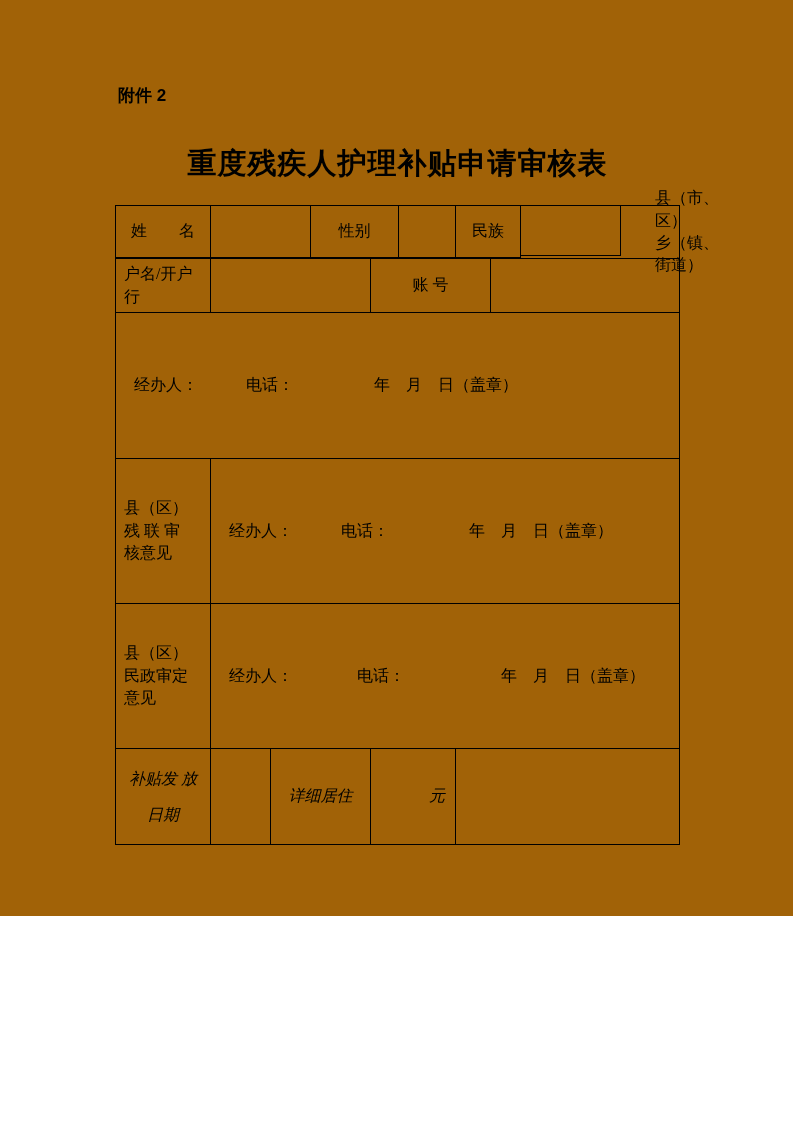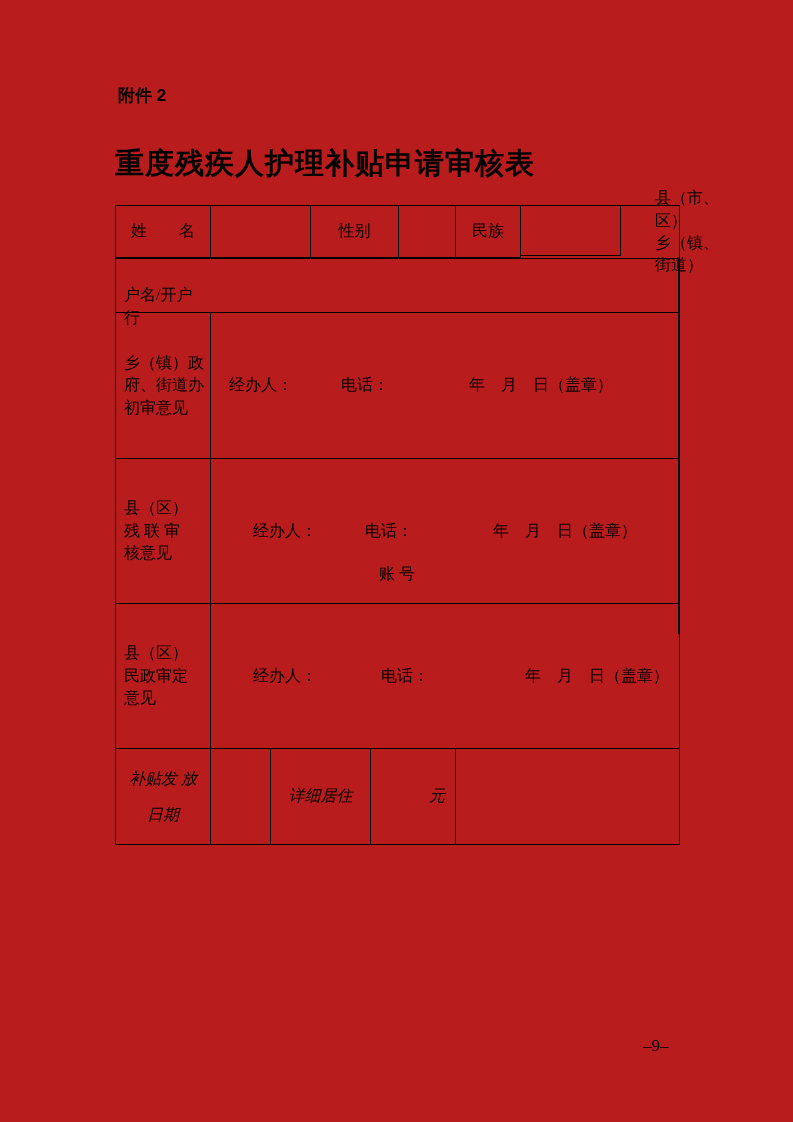--- a/index.html
+++ b/index.html
@@ -1,39 +1,40 @@
 <!DOCTYPE html>
 <html><head>
 <meta charset="utf-8">
 <style>
   * { margin: 0; padding: 0; box-sizing: border-box; }
   html, body { background: #ffffff; }
   .page {
     position: relative;
     width: 793px;
-    height: 1122px;
-    background: #b91c1c;
+    height: 916px;
+    background: #a16207;
     margin: 0 auto;
     font-family: "Liberation Serif", "DejaVu Serif", serif;
     color: #000;
     overflow: hidden;
   }
   .attachment {
     position: absolute;
     left: 118px;
     top: 84px;
     font-size: 17px;
     font-weight: bold;
     font-family: "Liberation Sans", "DejaVu Sans", sans-serif;
   }
   .doc-title {
     position: absolute;
     left: 115px;
     top: 144px;
     width: 565px;
+    text-align: center;
     font-size: 29px;
     font-weight: bold;
     letter-spacing: 1px;
     font-family: "Liberation Sans", "DejaVu Sans", sans-serif;
   }
   .page-number {
     position: absolute;
     left: 643px;
     top: 1036px;
     font-size: 17px;
@@ -73,23 +74,23 @@
   .w85   { flex: 0 0 85px; }
   .w88   { flex: 0 0 88px; }
   .w100  { flex: 0 0 100px; }
   .w115  { flex: 0 0 115px; }
   .w120  { flex: 0 0 120px; }
   .w125  { flex: 0 0 125px; }
   .w160  { flex: 0 0 160px; }
 
   .h52  { height: 52px; }
   .h50  { height: 50px; }
-  .h54  { height: 54px; flex-direction: column; }
+  .h54  { height: 54px; }
   .h95  { height: 95px; font-style: italic; }
-  .h145 { height: 145px; gap: 24px; }
+  .h145 { height: 145px; }
   .h146 { height: 146px; }
 
   .center { justify-content: center; text-align: center; }
   .photo {
     flex: 0 0 110px;
     border-left: 1px solid #000;
     justify-content: center;
     text-align: center;
   }
   .review-content { padding-left: 18px; }
@@ -139,23 +140,20 @@
 
     <div class="trow h54">
       <div class="cell label">户名/开户
 行</div>
       <div class="cell w160"></div>
       <div class="cell w120 center">账 号</div>
       <div class="cell grow"></div>
     </div>
 
     <div class="trow h146">
-      <div class="cell label">乡（镇）政
-府、街道办
-初审意见</div>
       <div class="cell grow review-content">经办人：　　　电话：　　　　　年　月　日（盖章）</div>
     </div>
 
     <div class="trow h145">
       <div class="cell label">县（区）
 残 联 审
 核意见</div>
       <div class="cell grow review-content">经办人：　　　电话：　　　　　年　月　日（盖章）</div>
     </div>
 

